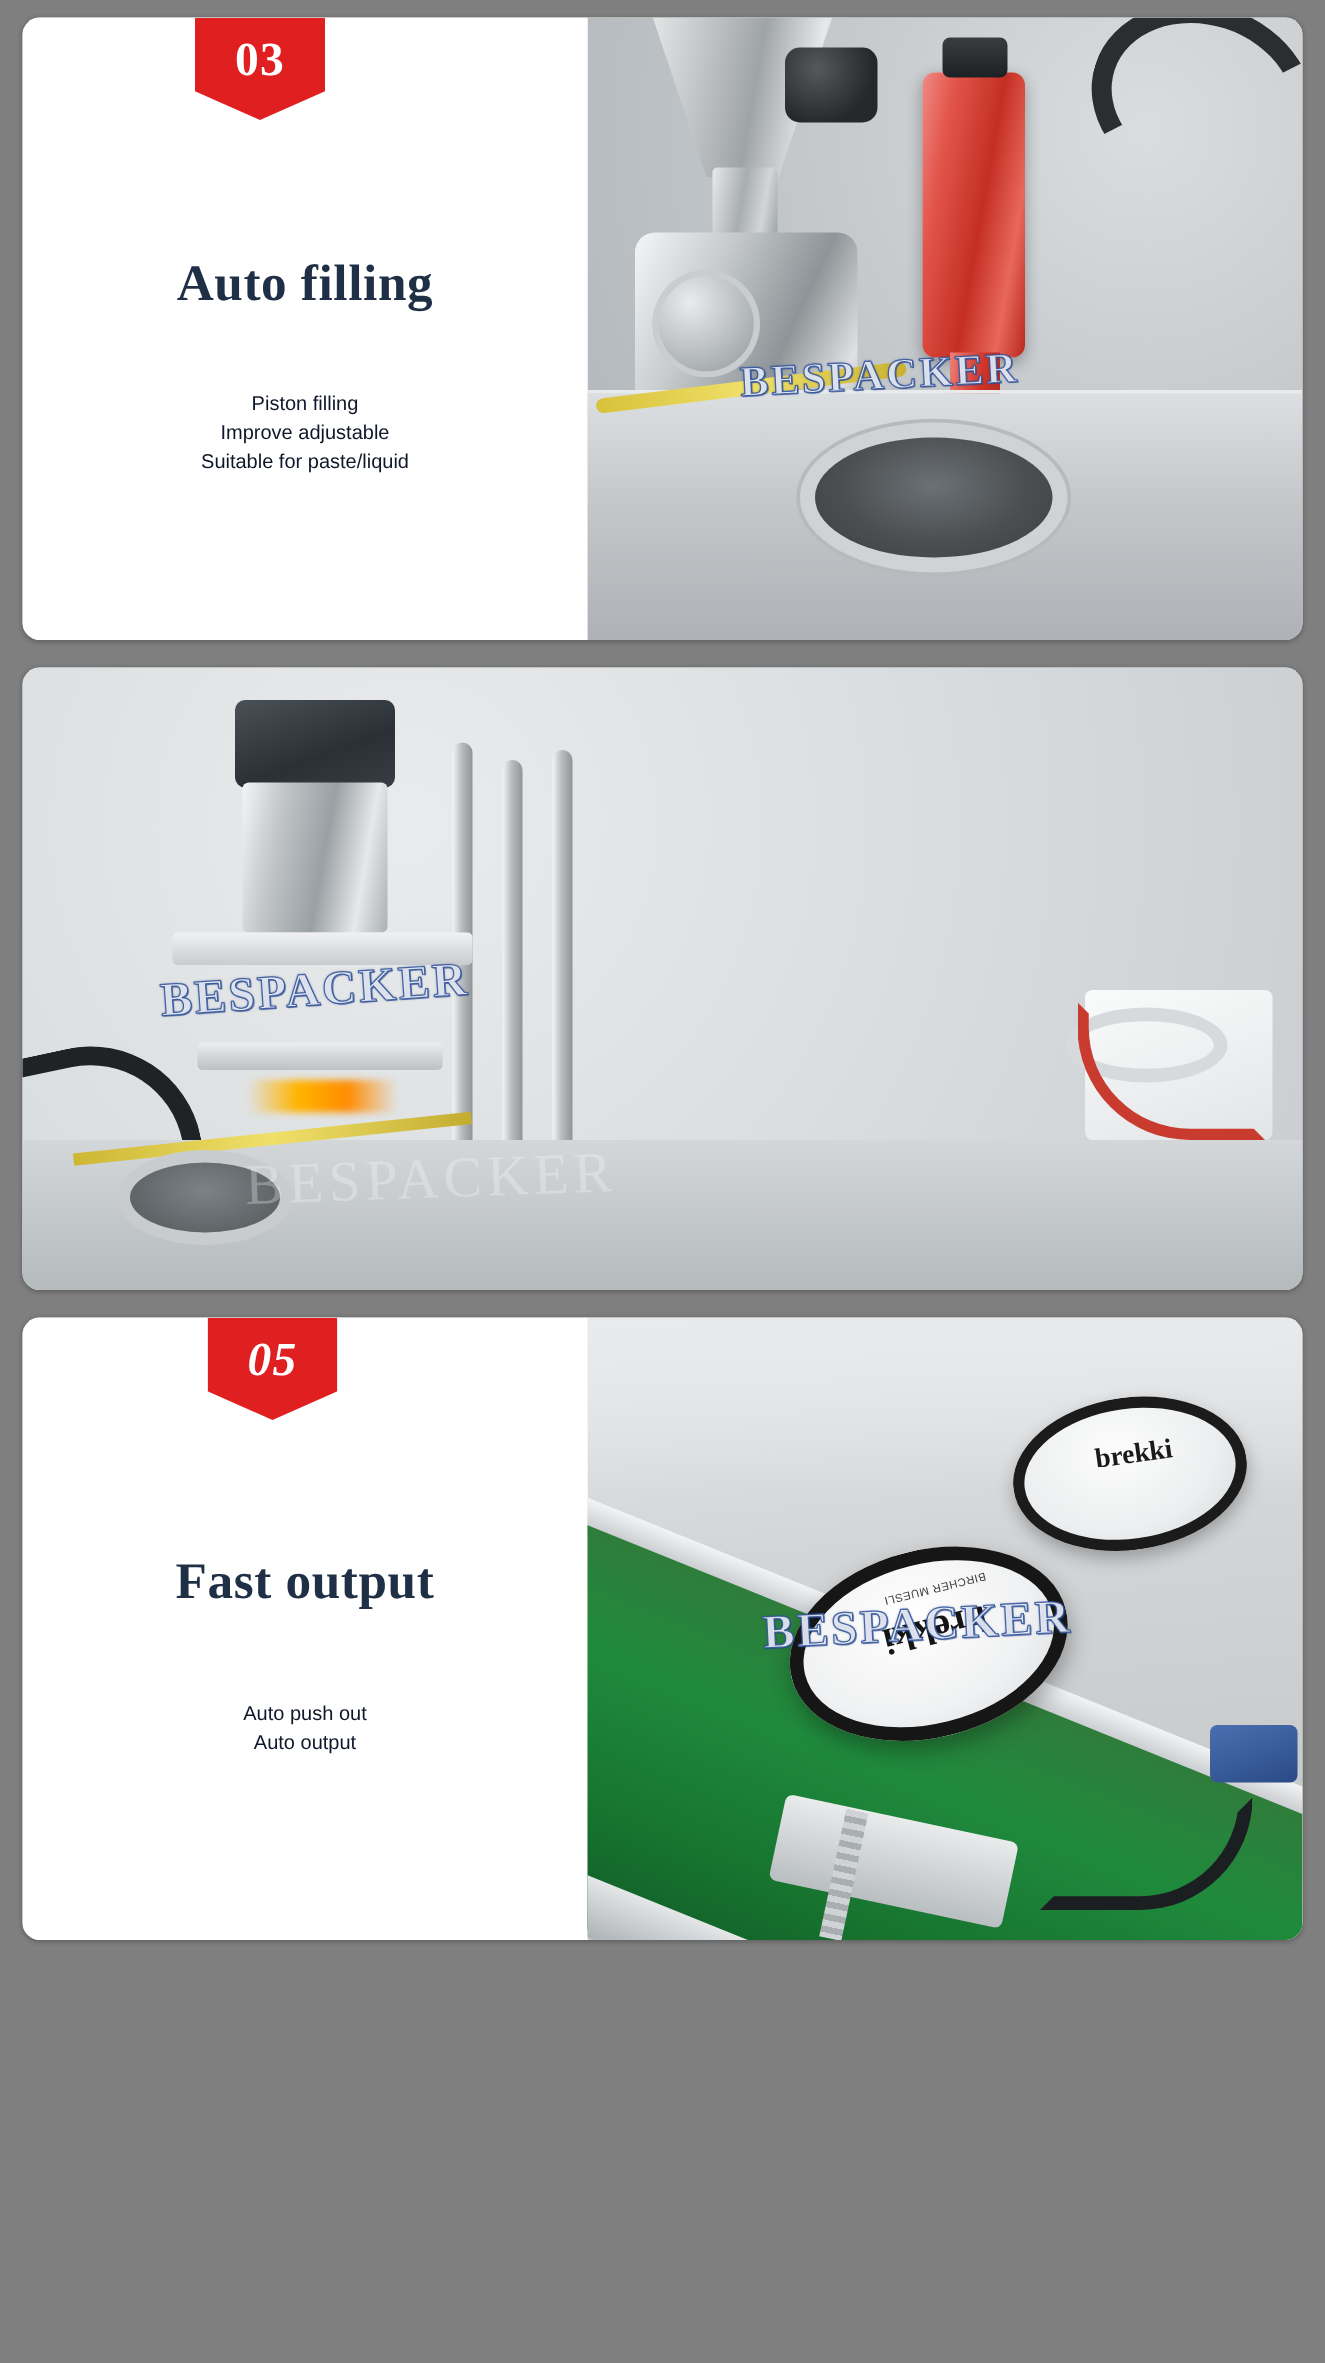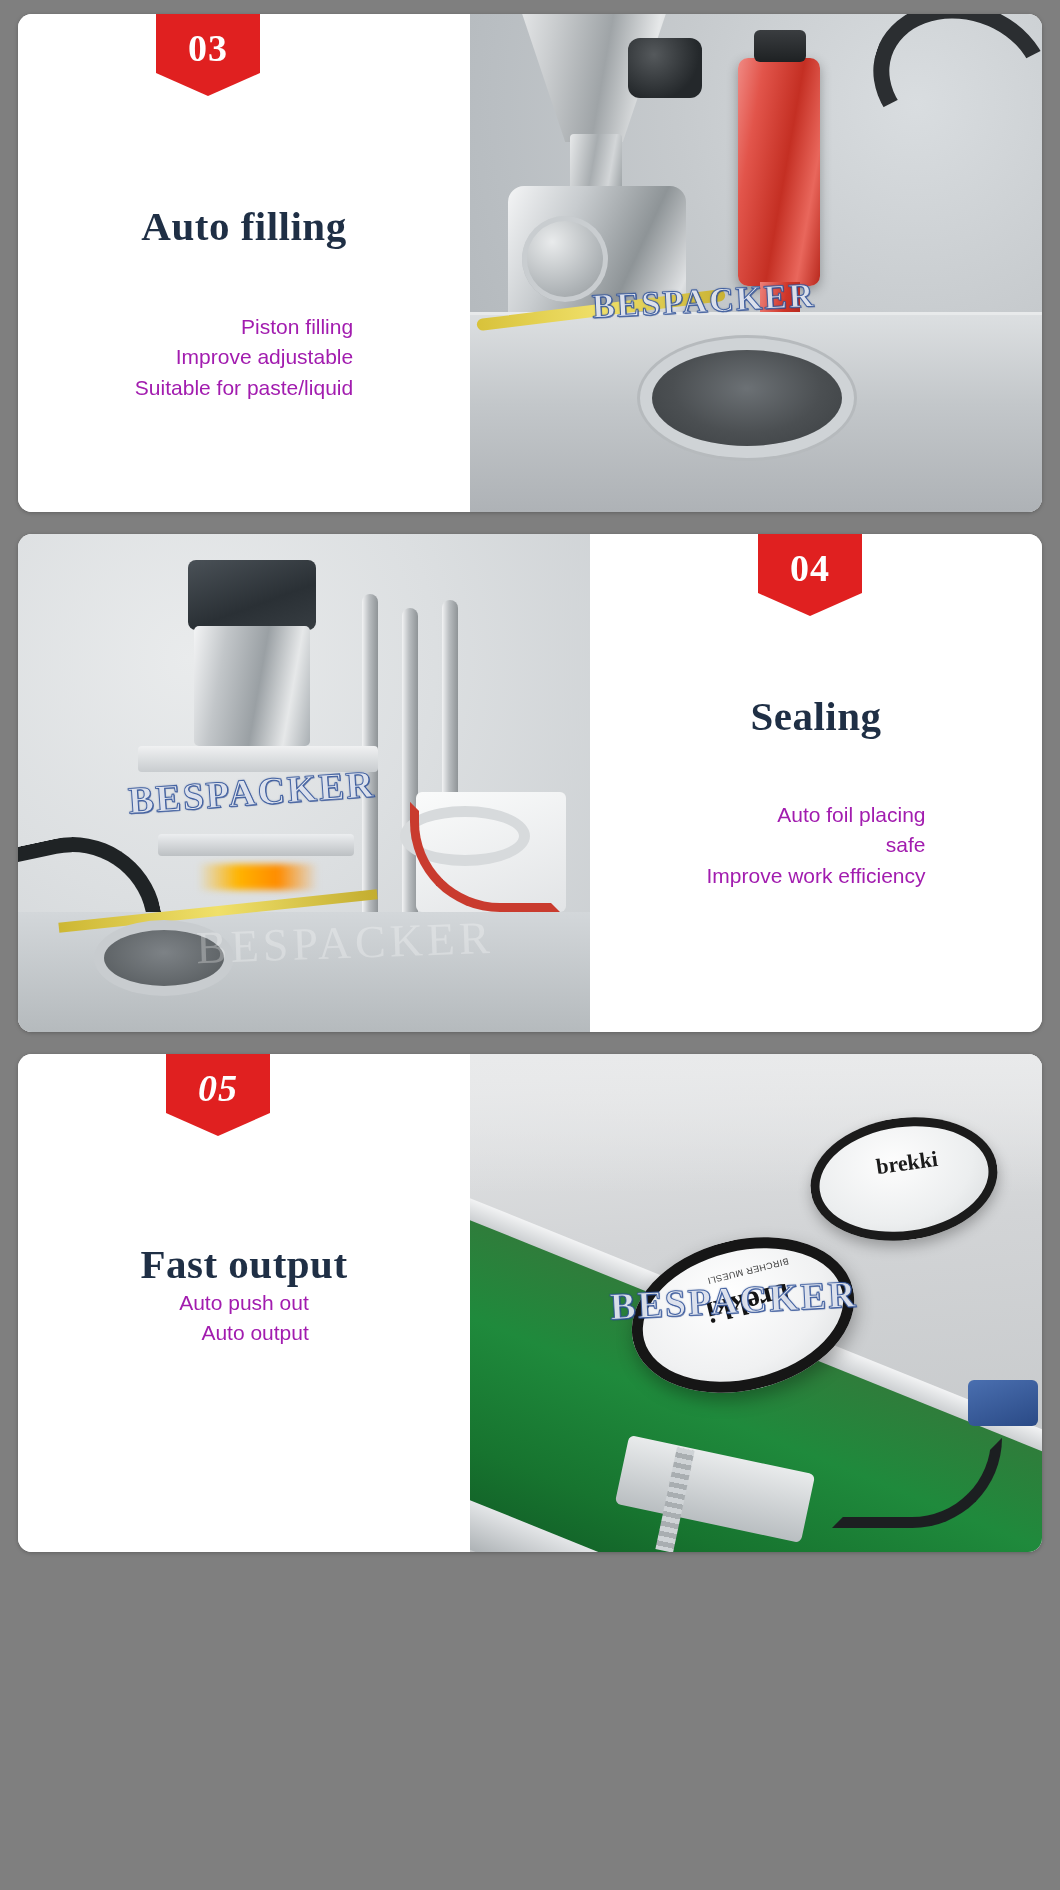--- a/index.html
+++ b/index.html
@@ -67,36 +67,36 @@
   .badge.pos-c { left: 148px; font-style: italic; }
 
   .headline {
     font-family: "Liberation Serif", serif;
     font-size: 41px;
     font-weight: bold;
     color: #1f2f45;
     letter-spacing: .5px;
   }
   .blurb {
-    font-size: 21px;
+    font-size: 16px;
     line-height: 1.45;
-    color: #a21caf;
-    text-align: right;
+    color: #0f172a;
+    text-align: center;
   }
   .blurb span { display: block; }
 
   
   .pane-03 .headline { margin-top: 188px; }
   .pane-03 .blurb    { margin-top: 62px; }
 
   .pane-04 .headline { margin-top: 158px; }
   .pane-04 .blurb    { margin-top: 60px; }
 
   .pane-05 .headline { margin-top: 186px; }
-  .pane-05 .blurb    { }
+  .pane-05 .blurb    { margin-top: 72px; }
 
   
   .photo {
     position: absolute;
     inset: 0;
   }
   
   .ph03 {
     background:
       radial-gradient(circle at 78% 18%, #d9dde0 0%, #c6cacd 40%, #b9bec2 70%, #aeb3b7 100%);
@@ -400,29 +400,20 @@
         <div class="rednoz"></div>
         <div class="plate"></div>
         <div class="yellowwire"></div>
         <div class="hole"></div>
         <div class="wm wm-03" style="position:absolute;left:122px;top:268px">BESPACKER</div>
       </div>
     </div>
   </div>
 
   <div class="card reverse">
-    <div class="text-pane pane-04">
-      <div class="badge pos-b">04</div>
-      <div class="headline">Sealing</div>
-      <div class="blurb">
-        <span>Auto foil placing</span>
-        <span>safe</span>
-        <span>Improve work efficiency</span>
-      </div>
-    </div>
     <div class="photo-pane">
       <div class="photo ph04">
         <div class="blkhose"></div>
         <div class="rod1"></div>
         <div class="rod2"></div>
         <div class="rod3"></div>
         <div class="whitebox"></div>
         <div class="ring"></div>
         <div class="topblk"></div>
         <div class="cyl"></div>

